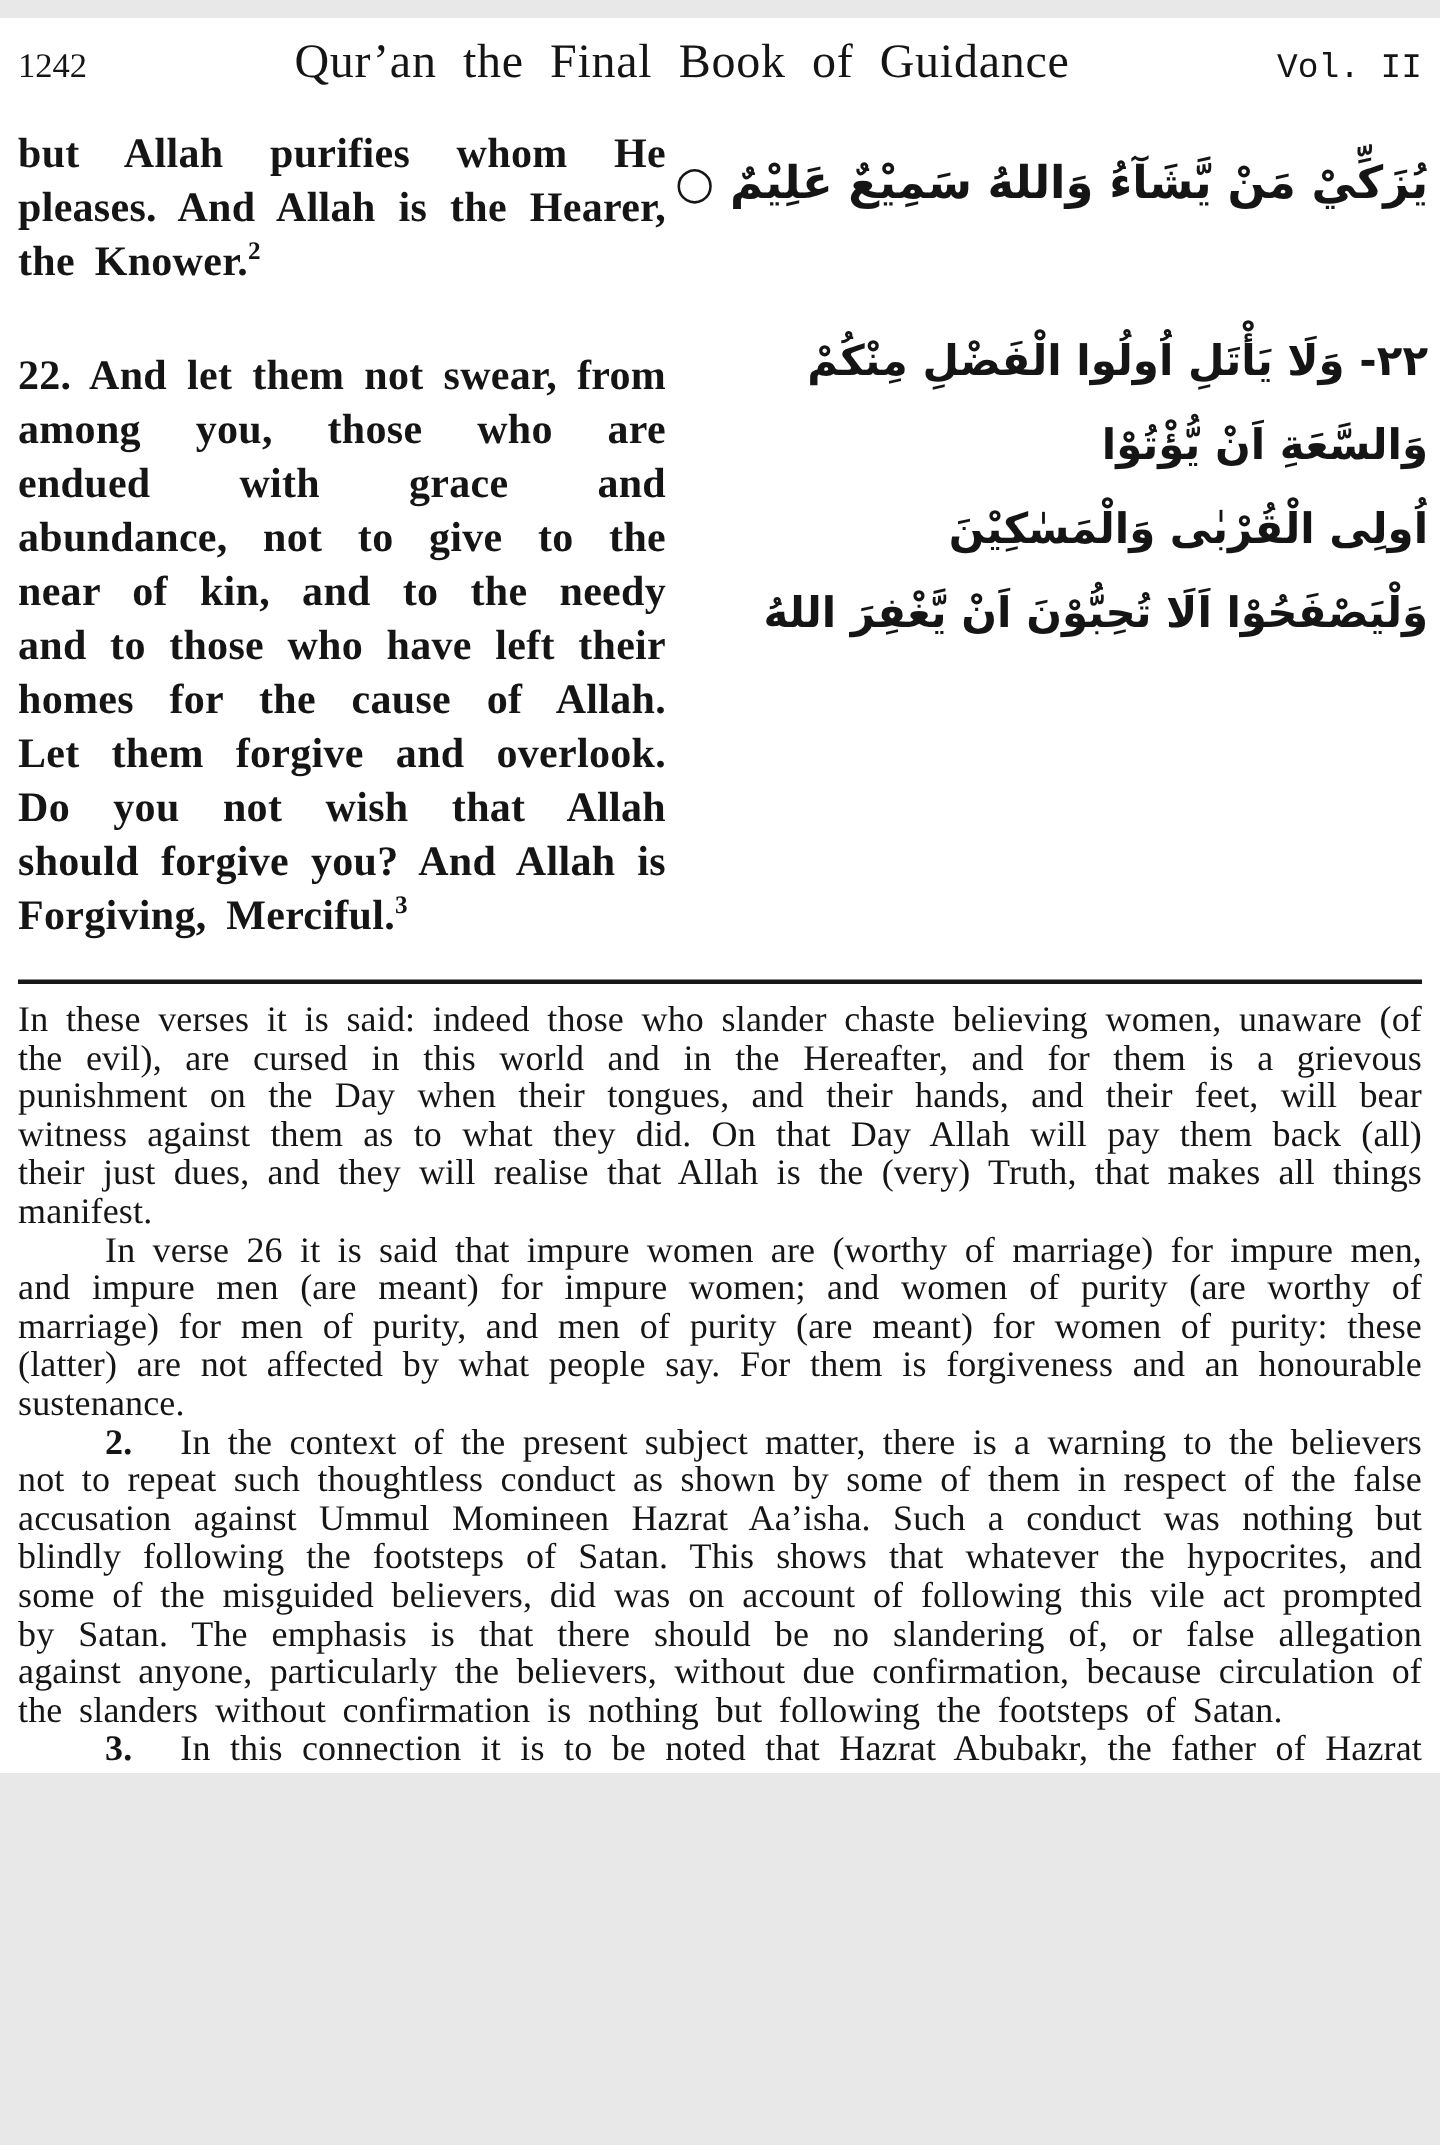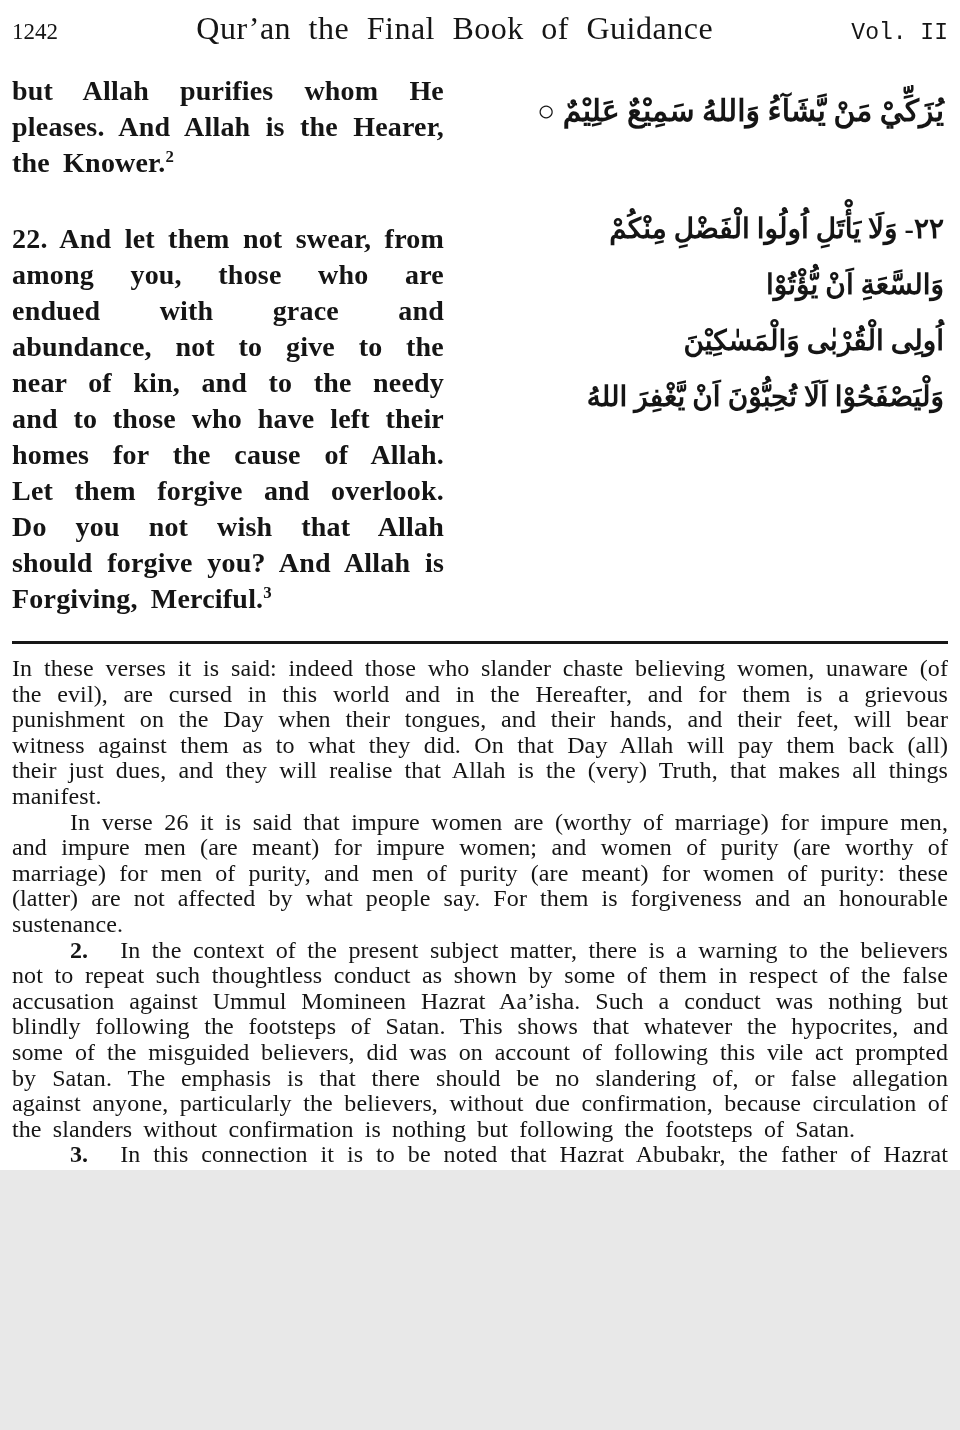--- a/index.html
+++ b/index.html
@@ -1,36 +1,36 @@
 <!DOCTYPE html>
 <html><head>
 <meta charset="utf-8">
 <style>
   html,body{margin:0;padding:0;background:#e8e8e8;}
   .page{
-    width:960px;height:1170px;margin:0 auto;background:#ffffff;color:#151515;
+    width:960px;height:1170px;margin:12px auto;background:#ffffff;color:#151515;
     font-family:"Liberation Serif",serif;box-sizing:border-box;
     padding:6px 12px 0 12px;overflow:hidden;position:relative;
   }
   
   .hdr{display:flex;justify-content:space-between;align-items:baseline;padding-top:4px;}
   .hdr .pageno{font-size:23px;}
   .hdr .title{font-size:32px;word-spacing:9px;letter-spacing:.5px;}
   .hdr .vol{font-size:23px;font-family:Liberation Mono, monospace;}
   
   .verses{display:flex;margin-top:26px;}
   .col-en{width:432px;flex:none;}
   .trans{font-weight:bold;font-size:28px;line-height:36px;text-align:justify;
          word-spacing:6px;letter-spacing:.2px;margin:0;}
   .trans.second{margin-top:40px;}
   .trans sup{font-size:60%;line-height:0;}
   .col-ar{flex:1;direction:rtl;text-align:right;
           font-family:"DejaVu Sans",sans-serif;font-weight:bold;
           padding-right:4px;padding-left:6px;}
-  .ar-line{font-size:28px;line-height:56px;white-space:nowrap;font-family:Liberation Serif, serif;}
+  .ar-line{font-size:28px;line-height:56px;white-space:nowrap;}
   .ar-b1{margin-top:10px;}
   .ar-b1 .ar-line{font-size:30px;}
   .ar-b2{margin-top:62px;}
   
   .rule{border:none;border-top:3px solid #171717;margin:24px 0 12px 0;}
   
   .commentary{font-size:24px;line-height:25.6px;text-align:justify;
               word-spacing:5px;letter-spacing:.1px;}
   .commentary p{margin:0;}
   .commentary p.p-indent{text-indent:58px;}

